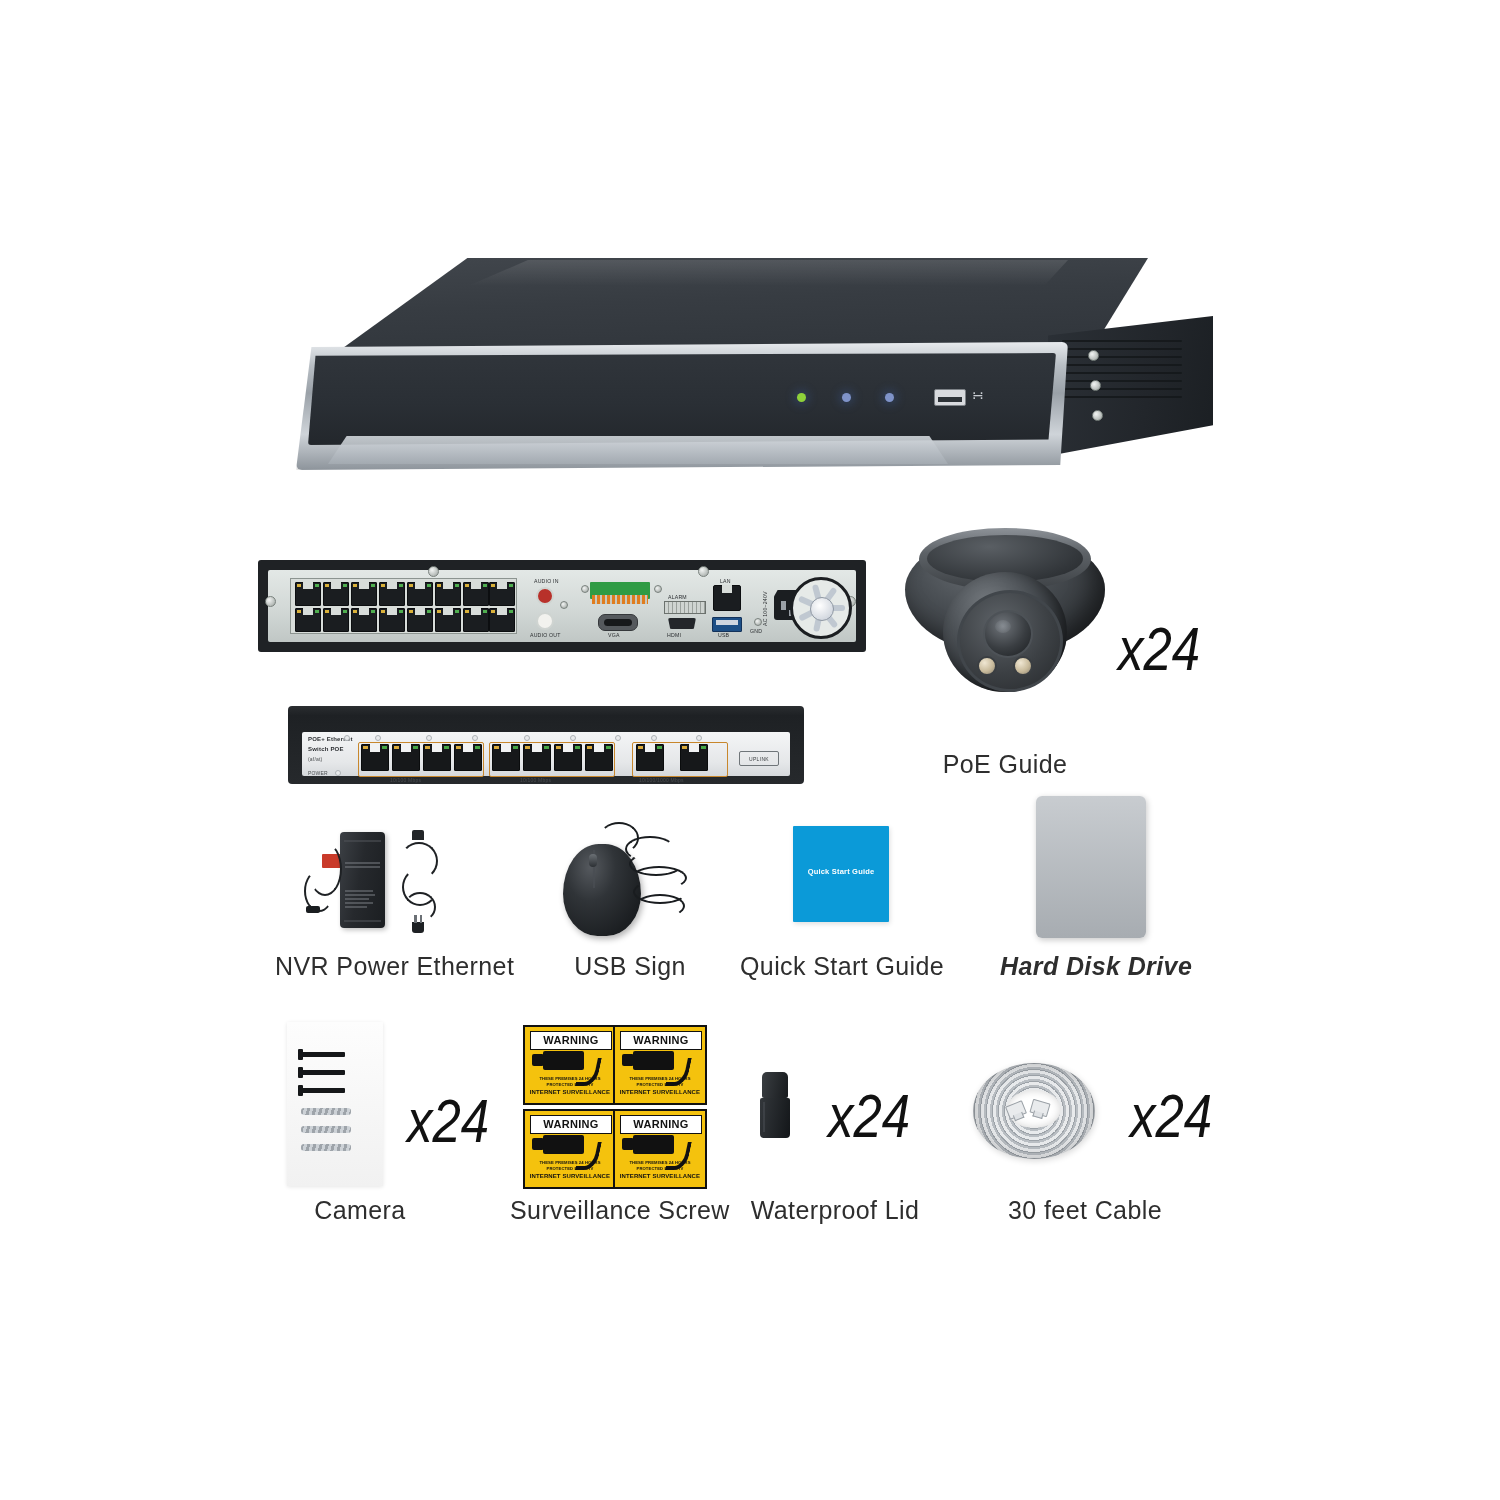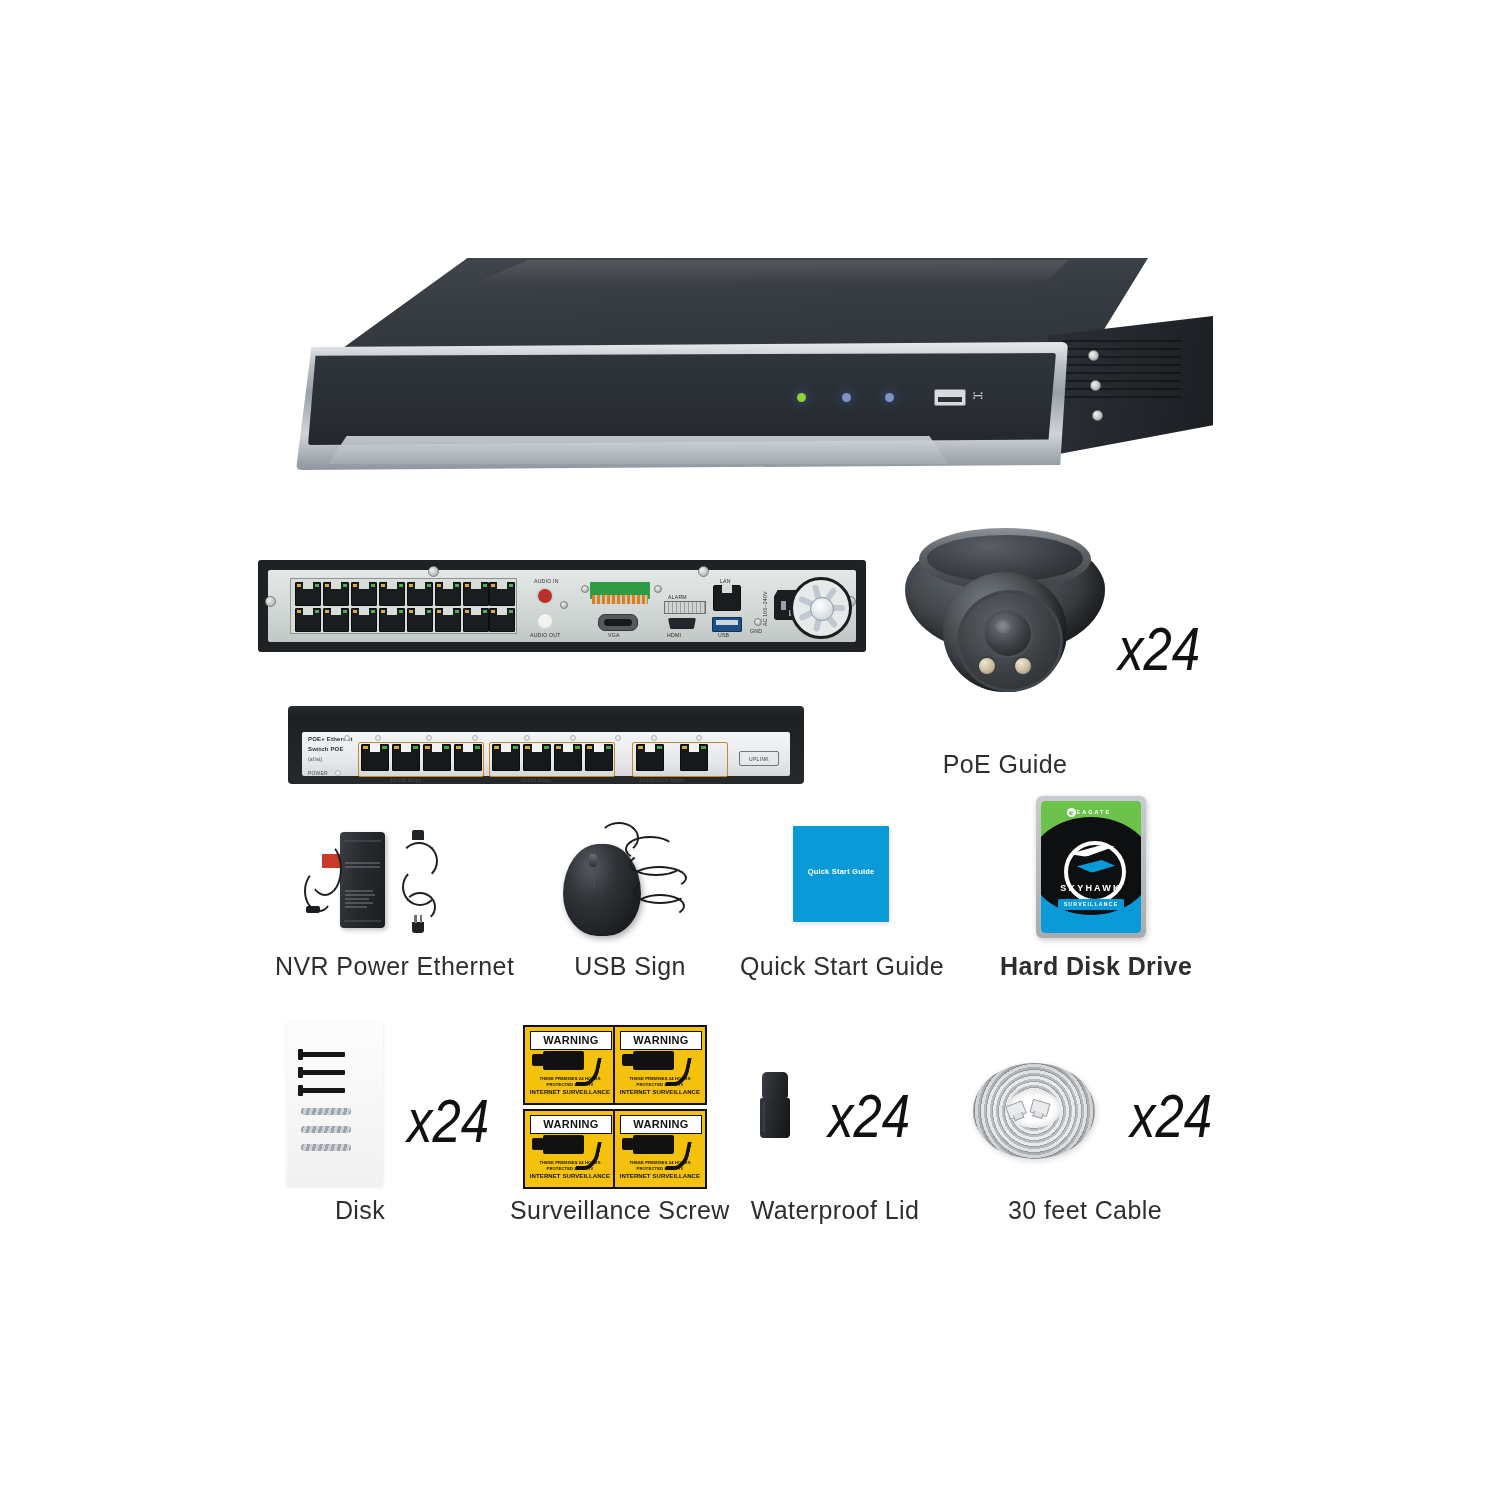--- a/index.html
+++ b/index.html
@@ -7,21 +7,21 @@
        font-family:"Liberation Sans","DejaVu Sans",sans-serif;}
 
   .abs{position:absolute;}
 
   
   .label{
     position:absolute;text-align:center;color:#2e2e2e;
     font-family:"Liberation Sans","DejaVu Sans",sans-serif;
     font-size:25px;letter-spacing:.4px;white-space:nowrap;
   }
-  .label.italic{font-weight:600;}
+  .label.italic{font-style:italic;font-weight:600;}
 
   .qty{
     position:absolute;color:#111;white-space:nowrap;
     font-family:"Liberation Sans Narrow","Liberation Sans","DejaVu Sans Condensed",sans-serif;
     font-size:62px;font-style:italic;font-weight:400;
     transform:scaleX(.82);transform-origin:left center;
   }
 
   
   #nvr-front{left:288px;top:258px;width:912px;height:255px;}
@@ -575,46 +575,34 @@
 
 <div class="abs" id="qsg">
   <div class="qsg-sheet" style="background:#0b9ad8;">
     <div class="qsg-txt">Quick Start Guide</div>
   </div>
 </div>
 <div class="label" style="left:740px;top:952px;width:200px;">Quick Start Guide</div>
 
 <div class="abs" id="hdd">
   <div class="hdd-case"></div>
-  <div class="hdd-lab">
-    <div class="hdd-green"></div>
-    <div class="hdd-blue"></div>
-    <div class="hdd-black"></div>
-    <div class="sg-mark"></div>
-    <div class="sg-top">SEAGATE</div>
-    <div class="hawk-ring"></div>
-    <div class="hawk-b1"></div>
-    <div class="hawk-b2"></div>
-    <div class="sk-txt">SKYHAWK</div>
-    <div class="sv-pill">SURVEILLANCE</div>
-  </div>
 </div>
 <div class="label italic" style="left:1000px;top:952px;width:180px;">Hard Disk Drive</div>
 
 <div class="abs" id="screws">
   <div class="scr-sheet"></div>
   <div class="screw-dark" style="left:14px;top:30px;width:44px;"></div>
   <div class="screw-dark" style="left:14px;top:48px;width:44px;"></div>
   <div class="screw-dark" style="left:14px;top:66px;width:44px;"></div>
   <div class="anchor" style="left:14px;top:86px;width:50px;"></div>
   <div class="anchor" style="left:14px;top:104px;width:50px;"></div>
   <div class="anchor" style="left:14px;top:122px;width:50px;"></div>
 </div>
 <div class="qty" style="left:407px;top:1085px;">x24</div>
-<div class="label" style="left:285px;top:1196px;width:150px;">Disk</div>
+<div class="label" style="left:285px;top:1196px;width:150px;">Camera</div>
 
 <div class="abs" id="signs">
   <div class="sign" style="left:0;top:0;">
     <div class="sign-w">WARNING</div>
     <div class="camicon"></div>
     <div class="sgn-l1">THESE PREMISES 24 HOURS</div>
     <div class="sgn-l2">PROTECTED BY CCTV</div>
     <div class="sgn-l3">INTERNET SURVEILLANCE</div>
   </div>
   <div class="sign" style="left:90px;top:0;">

